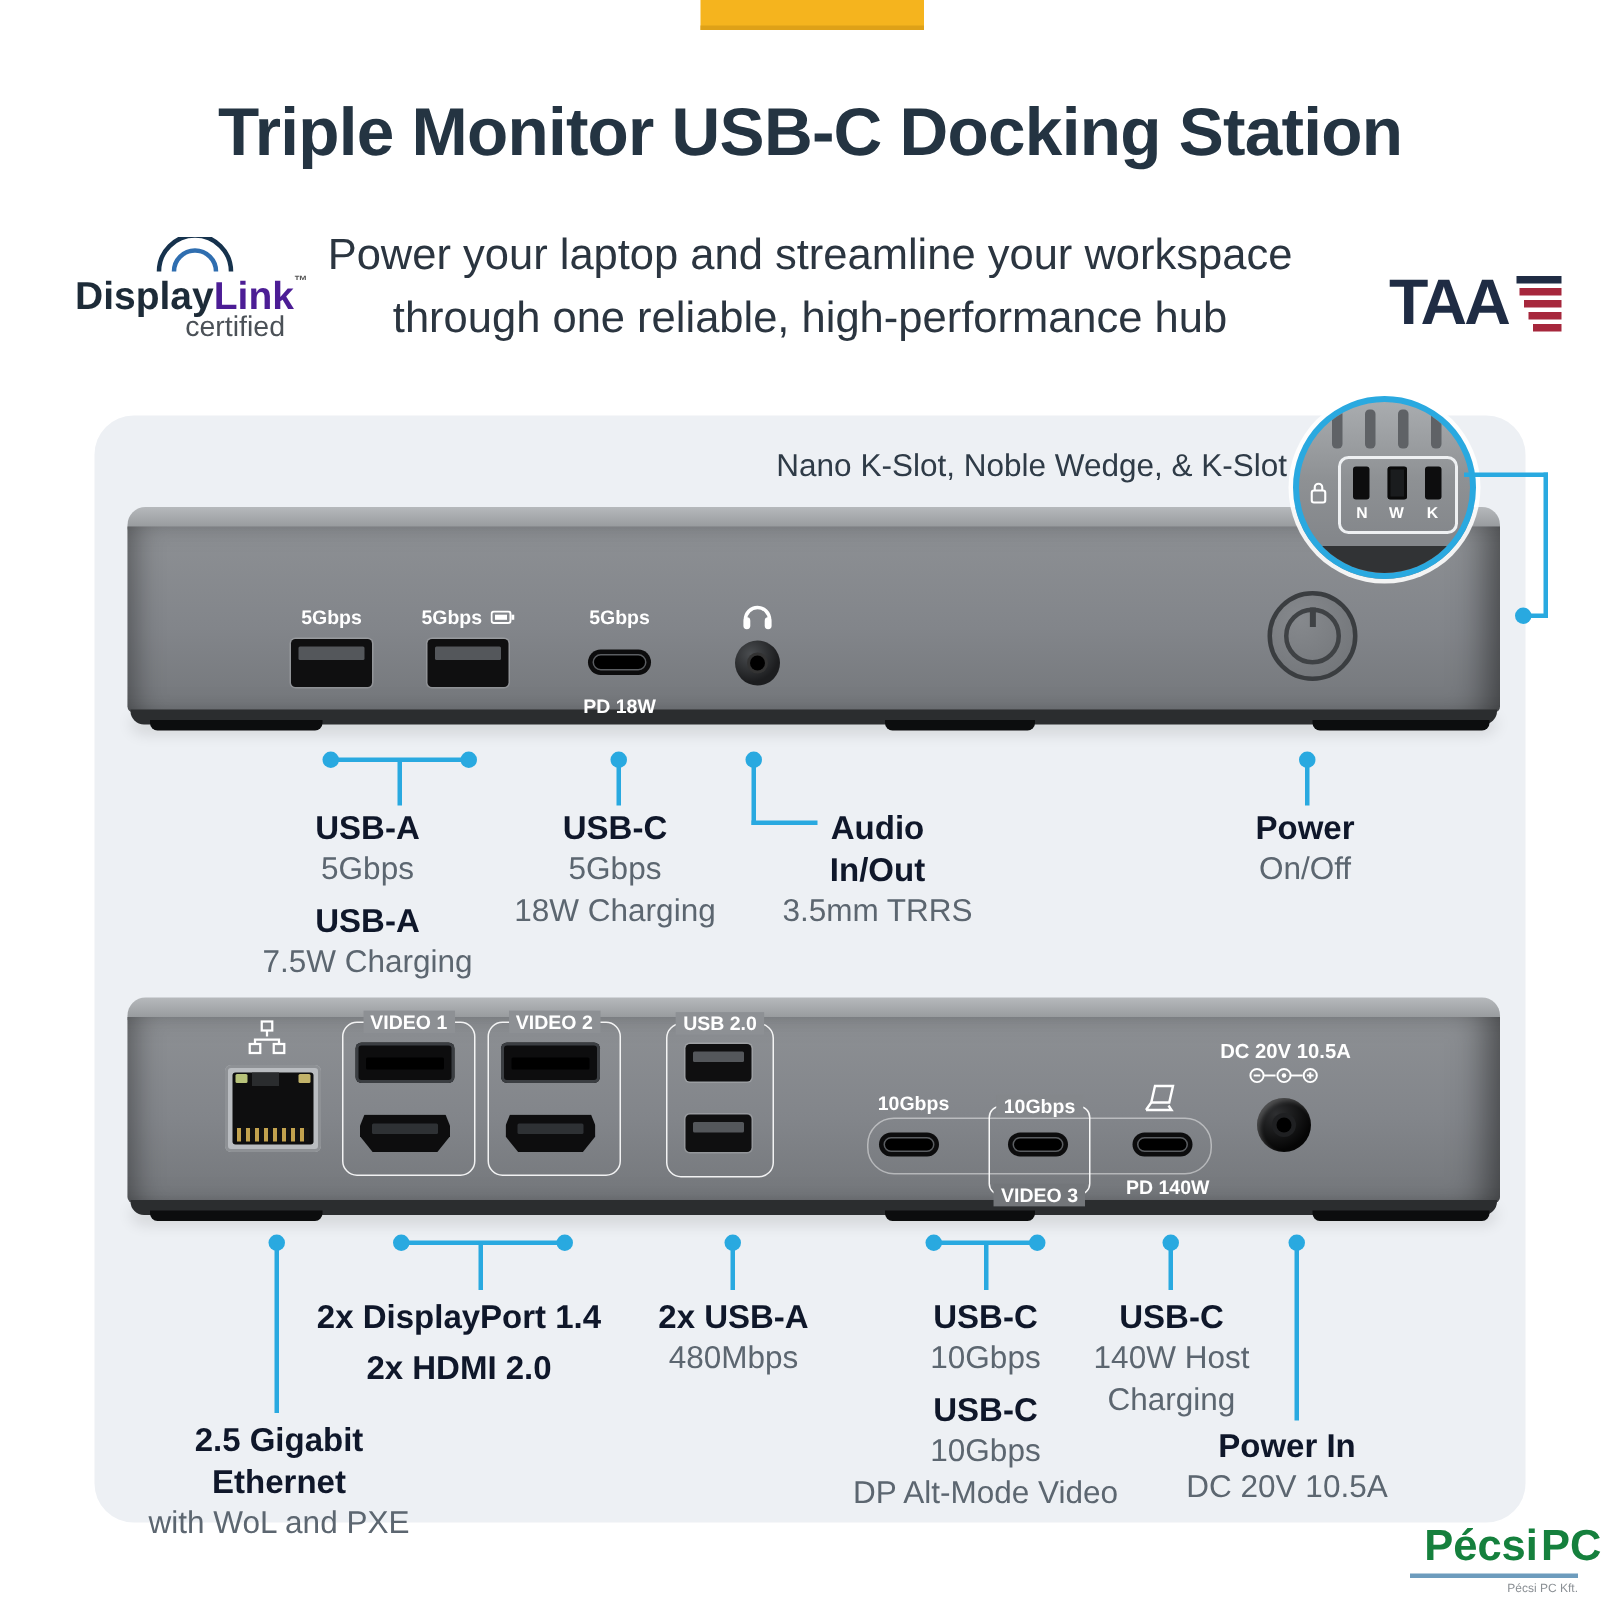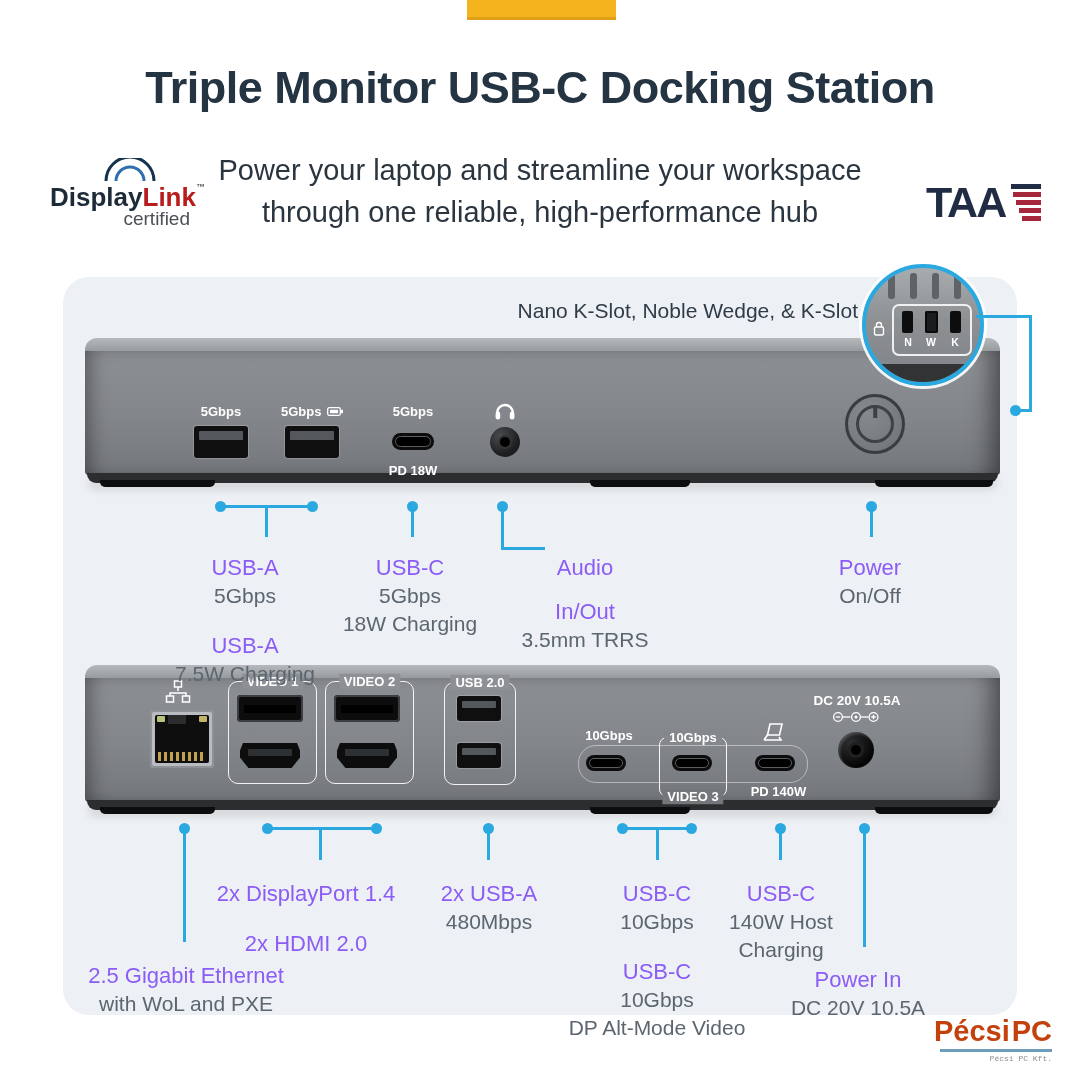--- a/index.html
+++ b/index.html
@@ -9,21 +9,21 @@
 
   
   #accent-bar{left:467px;top:0;width:149px;height:17px;background:#F5B41E;border-bottom:3px solid #DEA118;}
   #page-title{left:0;top:62px;width:1080px;text-align:center;font-size:45px;font-weight:bold;color:#243442;letter-spacing:-.5px;}
   #subtitle{left:0;top:149px;width:1080px;text-align:center;font-size:29px;line-height:42px;color:#2B3540;}
 
   
   #dl-logo{left:50px;top:156px;width:150px;}
   #dl-arcs{position:absolute;left:52px;top:2px;}
   #dl-text{position:absolute;left:0;top:26px;white-space:nowrap;font-size:26px;font-weight:bold;}
-  #dl-text .d{color:#1D2B38;} #dl-text .l{color:#b91c1c;}
+  #dl-text .d{color:#1D2B38;} #dl-text .l{color:#4c1d95;}
   #dl-text .tm{font-size:9px;color:#555;vertical-align:top;}
   #dl-cert{position:absolute;left:0;top:52px;width:140px;text-align:right;font-size:19px;color:#4B5157;}
 
   
   #taa{left:926px;top:182px;display:flex;align-items:flex-start;}
   #taa-text{font-size:43px;font-weight:bold;color:#1F2C44;letter-spacing:-2px;line-height:40px;}
 
   
   #panel{left:63px;top:277px;width:954px;height:738px;background:#EDF0F4;border-radius:26px;}
 
@@ -73,21 +73,21 @@
   #badge-tag{flex:1;text-align:center;color:#85888C;font-weight:bold;font-size:14px;}
 
   
   #power-btn{left:845px;top:394px;width:54px;height:54px;border-radius:50%;border:3px solid #3a3d40;
     background:radial-gradient(circle at 35% 30%,#86898d,#6f7276);z-index:2;}
   #power-btn .inner{position:absolute;left:8px;top:8px;width:32px;height:32px;border-radius:50%;border:3px solid #3f4245;}
   #power-btn .bar{position:absolute;left:50%;top:8px;width:3.5px;height:13px;background:#3f4245;transform:translateX(-50%);}
 
   
   .co{position:absolute;text-align:center;z-index:4;}
-  .co-t{font-weight:normal;font-size:22px;color:#8b5cf6;line-height:28px;margin-top:16px;}
+  .co-t{font-weight:bold;font-size:22px;color:#0f172a;line-height:28px;}
   .co-s{font-size:21px;color:#5C6670;line-height:28px;}
   .gap{height:6px;}
 
   
   .grp{position:absolute;border:1.5px solid rgba(255,255,255,.9);border-radius:10px;z-index:2;}
   .grp-label{position:absolute;top:0;left:50%;transform:translate(-50%,-55%);background:#8d9094;
     padding:0 5px;color:#fff;font-size:13px;font-weight:bold;white-space:nowrap;}
   .grp-label-b{position:absolute;top:100%;left:50%;transform:translate(-50%,-45%);background:#73767a;
     padding:0 5px;color:#fff;font-size:13px;font-weight:bold;white-space:nowrap;}
   .dp{position:absolute;background:#0d0d0e;border-radius:4px;box-shadow:inset 0 0 0 2px #3b3e42;z-index:3;}
@@ -102,23 +102,23 @@
     background:repeating-linear-gradient(90deg,#c2a24e 0 3px,#121212 3px 6px);}
   .led{position:absolute;top:6px;width:8px;height:6px;border-radius:1px;}
   #usbc-row{left:578px;top:745px;width:228px;height:36px;border:1px solid rgba(255,255,255,.45);border-radius:18px;z-index:2;}
   #v3-bracket{left:659px;top:737px;width:66px;height:58px;border:1.5px solid rgba(255,255,255,.95);border-radius:8px;z-index:2;}
   #dc-jack{left:838px;top:732px;width:36px;height:36px;border-radius:50%;
     background:radial-gradient(circle at 35% 30%,#2e2f31,#050505 70%);box-shadow:inset 2px 2px 3px rgba(255,255,255,.22);z-index:2;}
   #dc-jack .hole{position:absolute;left:13px;top:13px;width:10px;height:10px;border-radius:50%;background:#000;box-shadow:0 0 0 3px #1f2022;}
 
   
   #watermark{left:940px;top:1006px;width:112px;z-index:7;}
-  #wm-row{display:flex;align-items:flex-end;justify-content:flex-end;color:#c2410c;font-weight:bold;font-size:29px;line-height:30px;margin-left:25px;}
+  #wm-row{display:flex;align-items:flex-end;justify-content:center;color:#15803d;font-weight:bold;font-size:29px;line-height:30px;margin-left:25px;}
   #wm-line{height:2.5px;background:#6D9CBD;margin-top:3px;}
-  #wm-sub{text-align:right;font-size:8px;color:#8a8f94;margin-top:2px;font-family:Liberation Mono, monospace;}
+  #wm-sub{text-align:right;font-size:8px;color:#8a8f94;margin-top:2px;}
 </style>
 </head>
 <body>
 
 <div id="stage">
 
   <div class="abs" id="accent-bar"></div>
   <div class="abs" id="page-title">Triple Monitor USB-C Docking Station</div>
   <div class="abs" id="subtitle">
     <div>Power your laptop and streamline your workspace</div>

